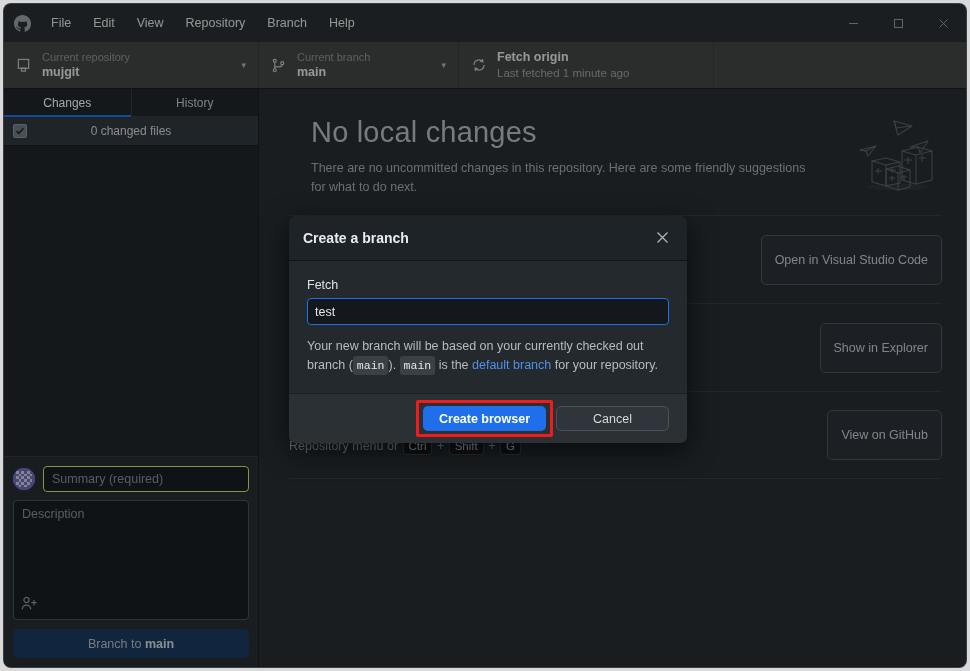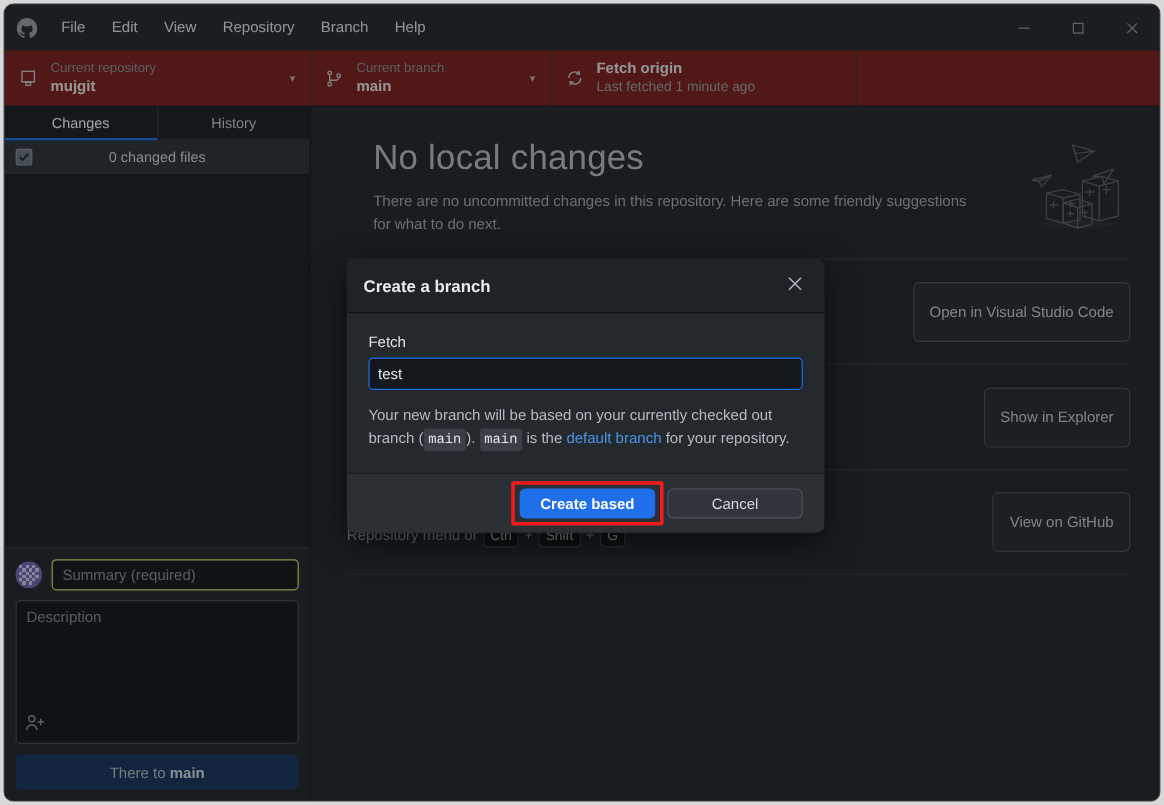--- a/index.html
+++ b/index.html
@@ -36,21 +36,21 @@
   }
   #wincontrols { margin-left:auto; display:flex; height:38px; }
   .winbtn {
     width: 45px; height: 38px; display:flex; align-items:center; justify-content:center;
     color:#9a9a9a;
   }
 
   
   #toolbar {
     position:absolute; left:0; top:38px; width:100%; height:47px;
-    background:#7f1d1d;
+    background:#404040;
     display:flex; align-items:stretch;
     border-bottom:1px solid #141719;
   }
   .tb-cell {
     display:flex; align-items:center; position:relative;
     border-right:1px solid #30363c;
     padding: 0 12px;
   }
   #tb-repo { width:255px; }
   #tb-branch { width:200px; }
@@ -413,21 +413,21 @@
           <svg width="17" height="15" viewBox="0 0 17 15" fill="none" stroke="#8b9399" stroke-width="1.2">
             <circle cx="5.5" cy="4" r="2.6"></circle>
             <path d="M1.2 13.4c.3-2.6 2.1-4.2 4.3-4.2s4 1.6 4.3 4.2"></path>
             <line x1="13" y1="4" x2="13" y2="9.4"></line>
             <line x1="10.3" y1="6.7" x2="15.7" y2="6.7"></line>
           </svg>
         </span>
       </div>
 
       <button id="commit-btn">
-        <span>There to </span><b>main</b>
+        <span>Branch to </span><b>main</b>
       </button>
     </div>
   </div>
 
   <div id="main">
 
     <div id="blank-slate">
       <div id="bs-title">No local changes</div>
       <div id="bs-sub">There are no uncommitted changes in this repository. Here are some friendly suggestions for what to do next.</div>
 
@@ -499,20 +499,20 @@
     </div>
 
     <div id="dlg-body">
       <div id="name-label">Fetch</div>
       <input id="name-input" type="text" value="test" style="">
       <div id="dlg-note"><span>Your new branch will be based on your currently checked out branch (</span><span class="codechip">main</span><span>). </span><span class="codechip">main</span><span> is the </span><span class="link">default branch</span><span> for your repository.</span></div>
     </div>
 
     <div id="dlg-foot">
       <div id="create-wrap">
-        <button id="create-btn">Create based</button>
+        <button id="create-btn">Create browser</button>
         <div id="highlight-box"></div>
       </div>
       <button id="cancel-btn">Cancel</button>
     </div>
   </div>
 
 </div>
 
 </body></html>

